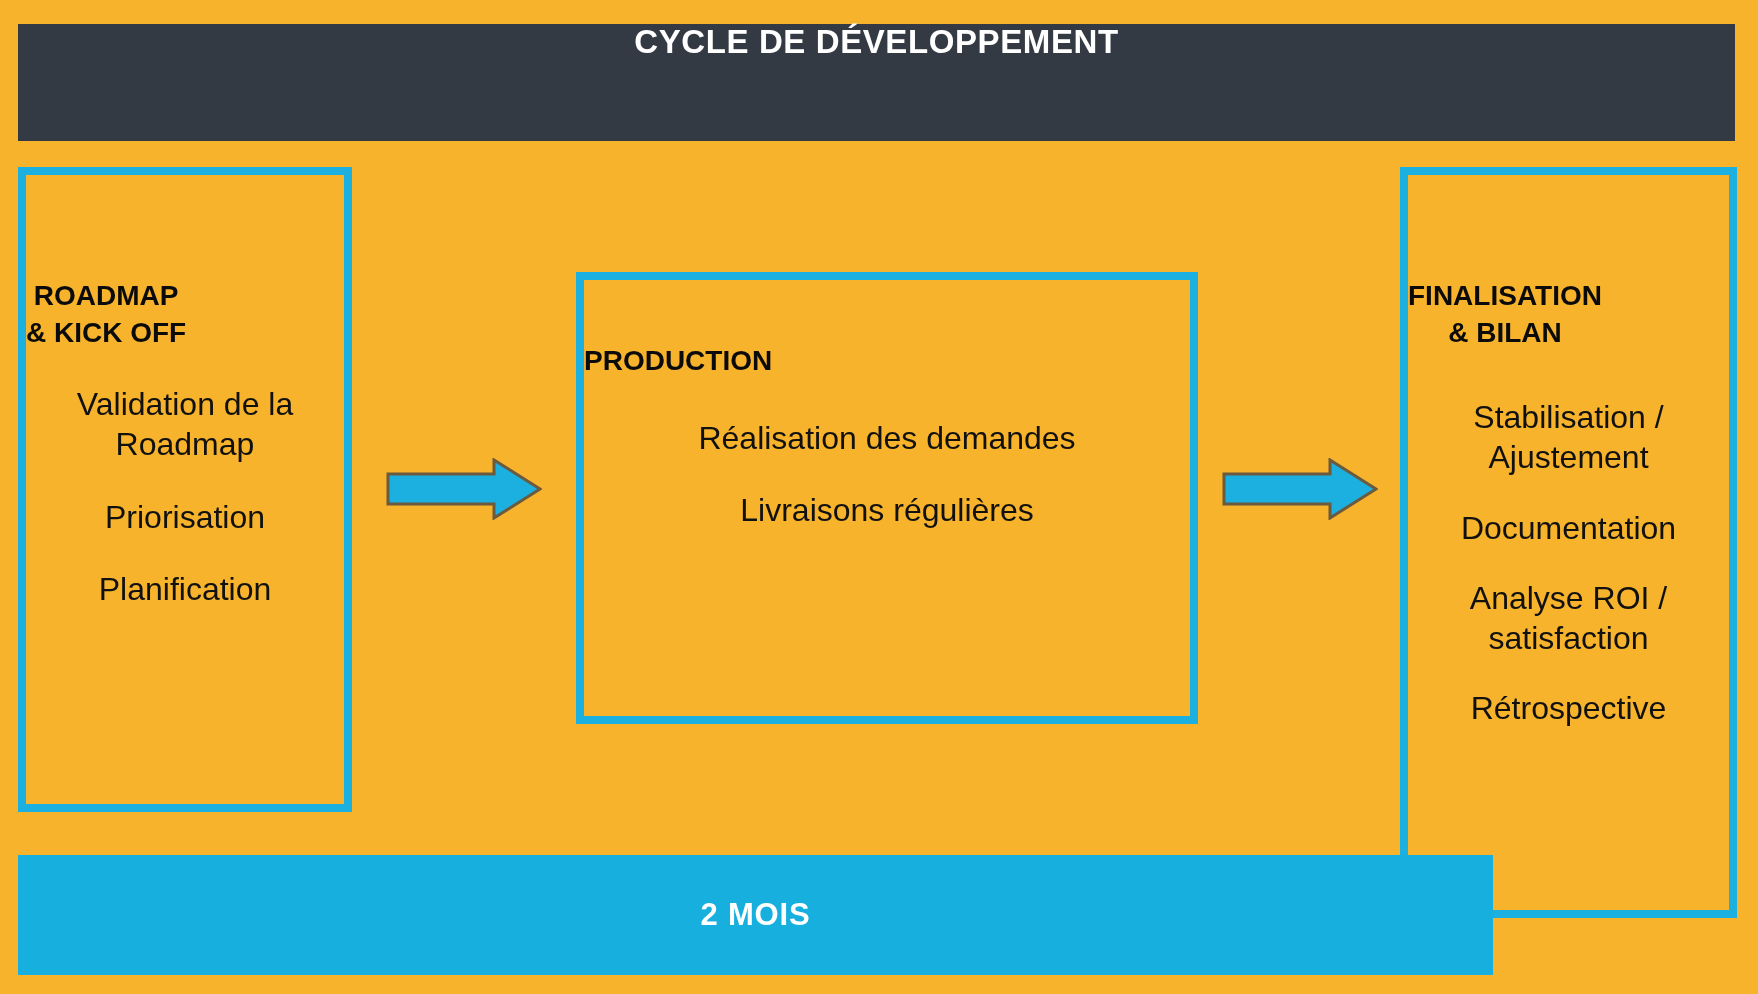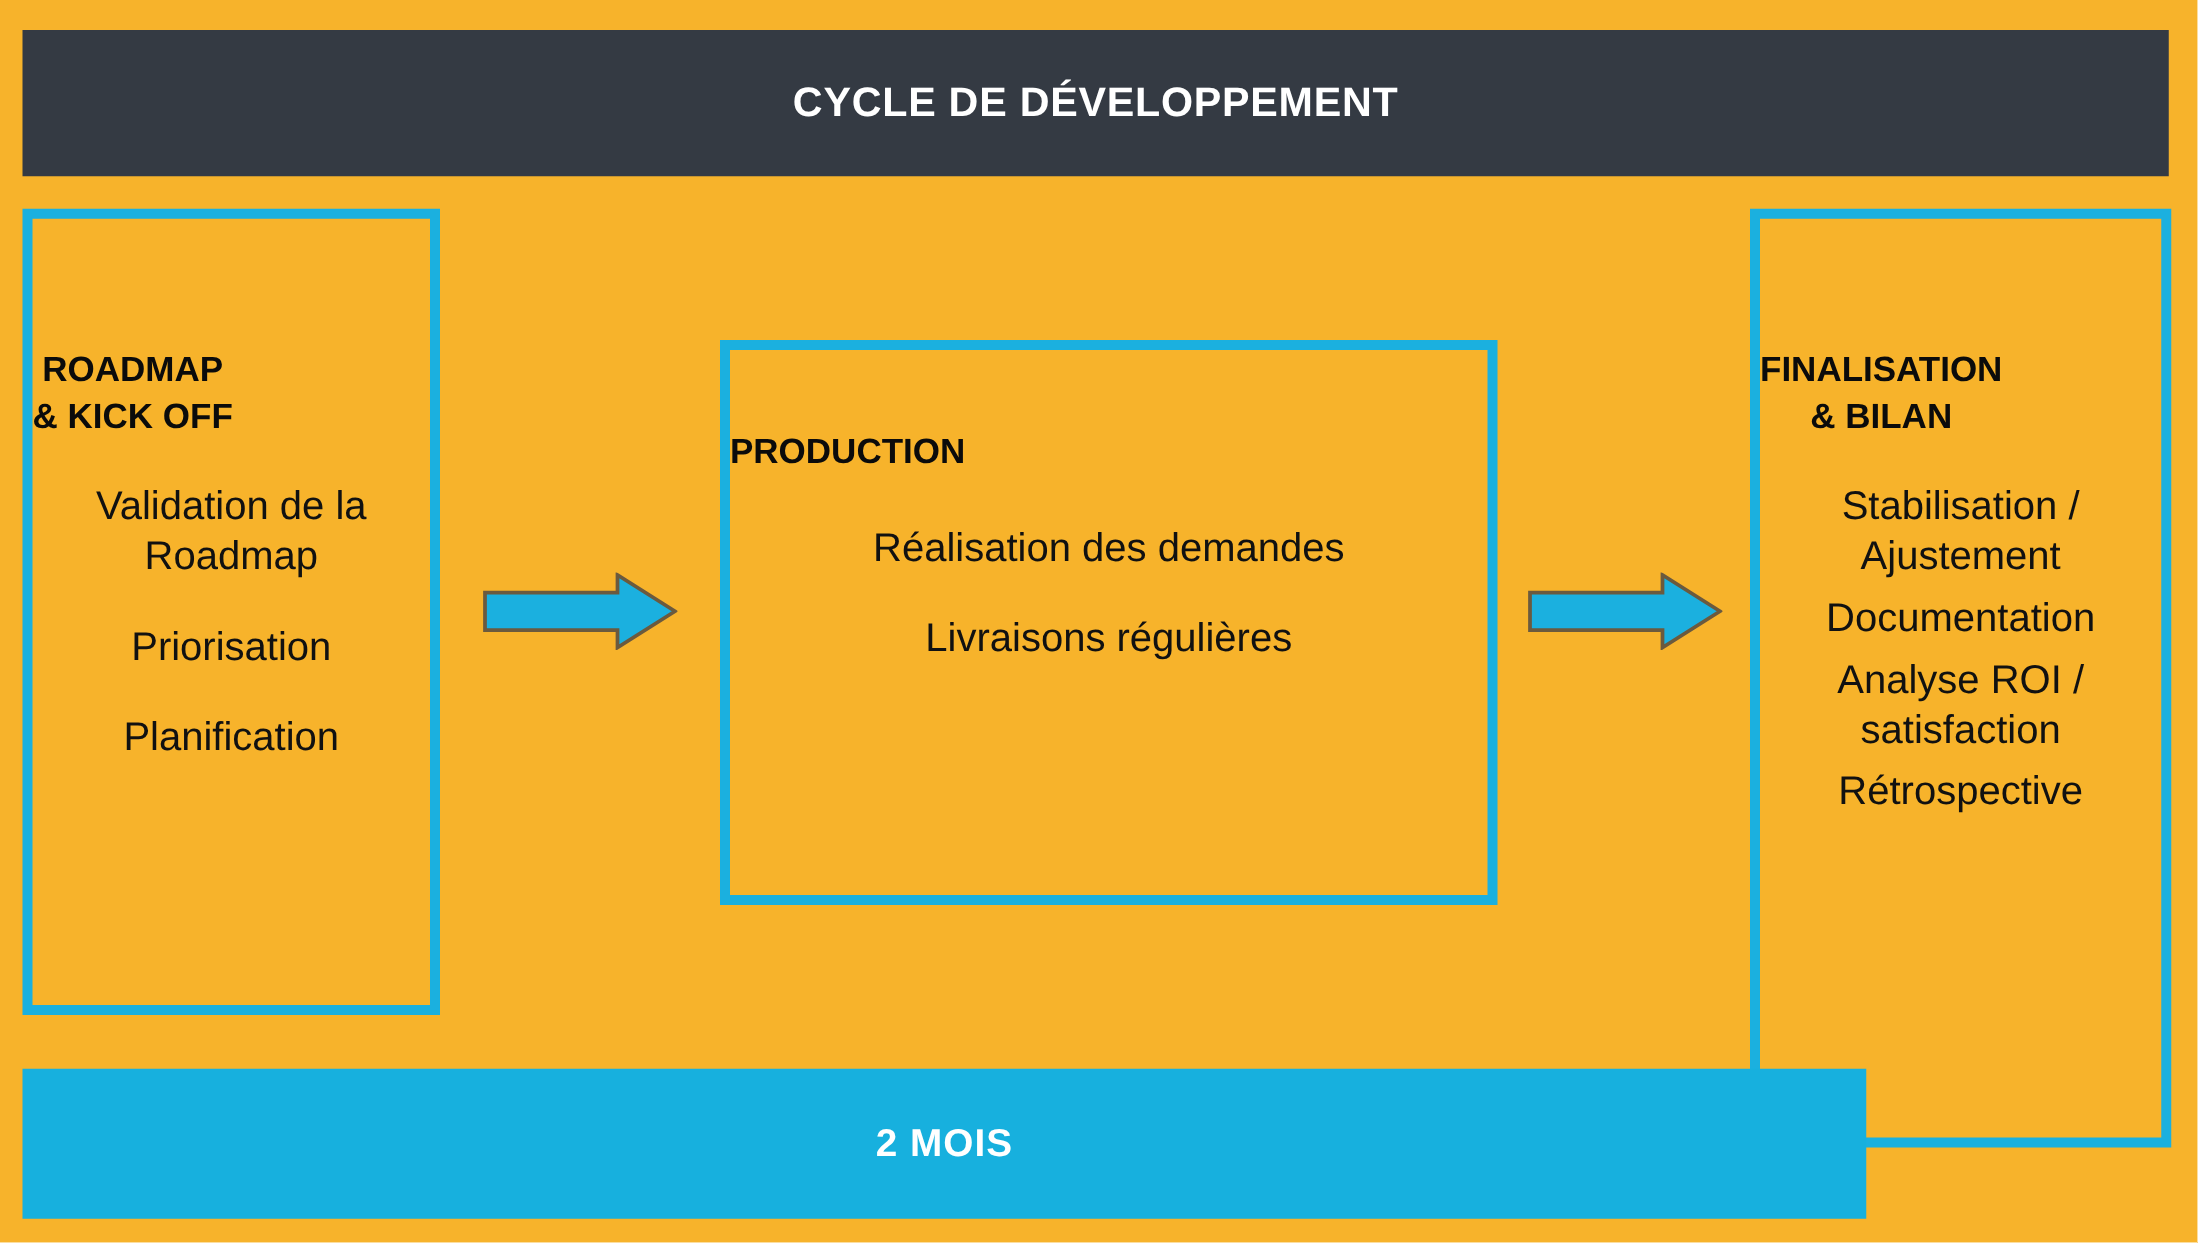--- a/index.html
+++ b/index.html
@@ -21,21 +21,21 @@
 
   
   #header-banner {
     position: absolute;
     left: 18px;
     top: 24px;
     width: 1717px;
     height: 117px;
     background: #343A43;
     display: flex;
-    align-items: center;
+    align-items: flex-start;
     justify-content: center;
   }
   #header-title {
     color: #ffffff;
     font-size: 33px;
     font-weight: bold;
     letter-spacing: 0.6px;
     text-align: center;
     line-height: 1.1;
   }
@@ -93,21 +93,21 @@
   #box-production .phase-items { margin-top: 38px; gap: 32px; }
 
   
   #box-finalisation {
     left: 1400px;
     top: 167px;
     width: 337px;
     height: 751px;
     padding-top: 103px;
   }
-  #box-finalisation .phase-items { margin-top: 32px; gap: 9px; }
+  #box-finalisation .phase-items { margin-top: 45px; gap: 30px; }
 
   
   .arrow {
     position: absolute;
     top: 458px;
     width: 156px;
     height: 62px;
   }
   #arrow-1 { left: 386px; }
   #arrow-2 { left: 1222px; }

